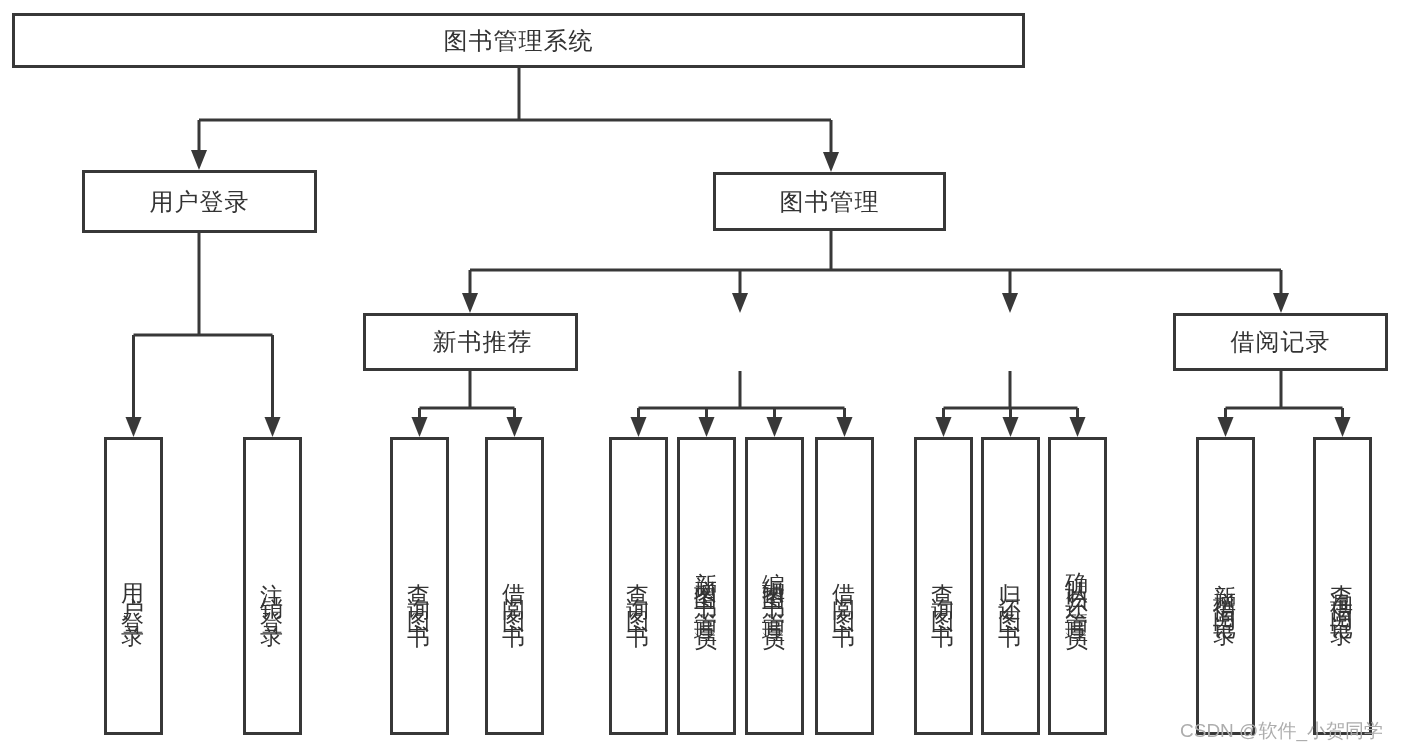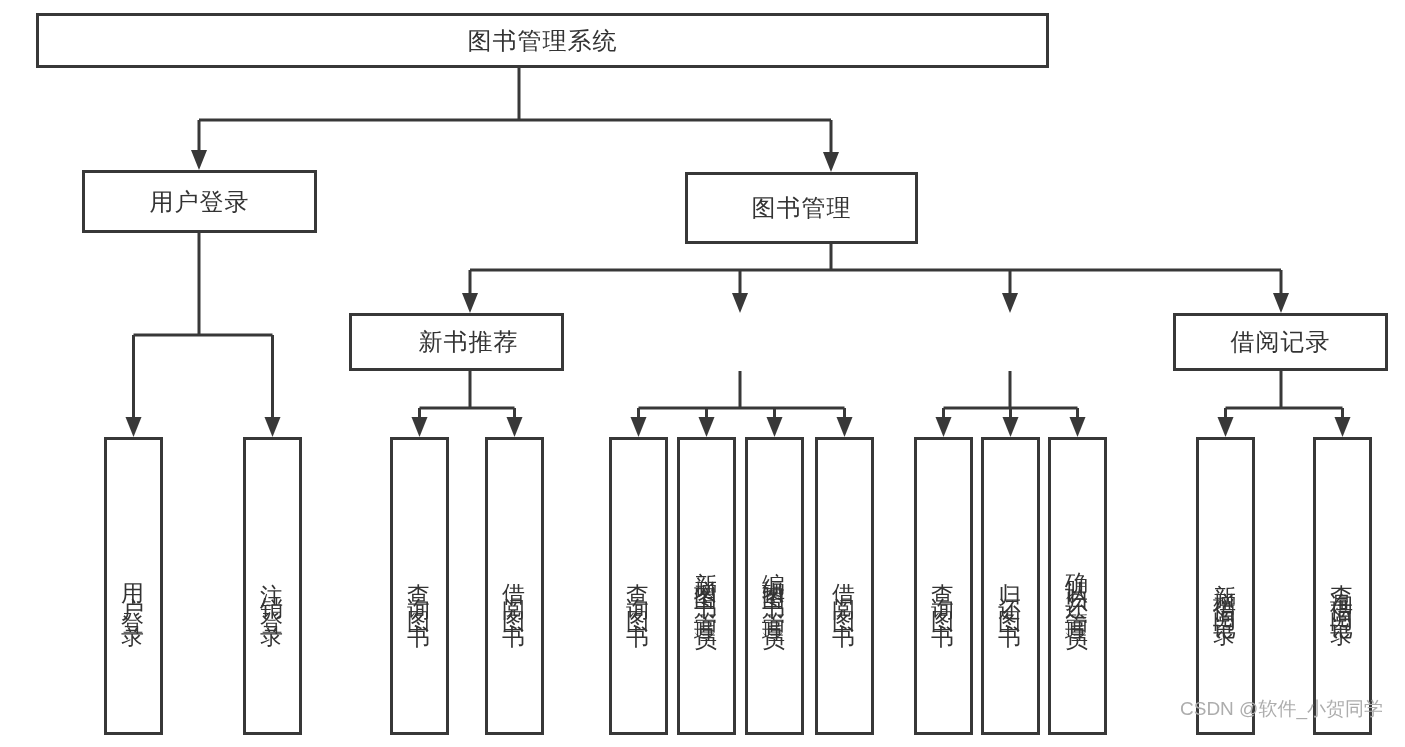--- a/index.html
+++ b/index.html
@@ -27,25 +27,25 @@
     box-sizing: border-box;
     border: 3px solid #383838;
     background: #ffffff;
     display: flex;
     align-items: center;
     justify-content: center;
     color: #333333;
     z-index: 2;
   }
   .hnode { font-size: 24px; letter-spacing: 1px; }
-  .root-node  { left: 12px;  top: 13px;  width: 1013px; height: 55px; margin-left: 24px; }
+  .root-node  { left: 12px;  top: 13px;  width: 1013px; height: 55px; }
   .l2-a { left: 82px;  top: 170px; width: 235px; height: 63px; }
-  .l2-b { left: 685px; top: 172px; width: 233px; height: 72px; }
+  .l2-b { left: 713px; top: 172px; width: 233px; height: 59px; }
   .l3 { top: 313px; width: 215px; height: 58px; }
-  .l3-0 { left: 349px; padding-left: 24px; }
+  .l3-0 { left: 363px; padding-left: 24px; }
   .l3-1 { left: 633px; }
   .l3-2 { left: 903px; }
   .l3-3 { left: 1173px; }
   .leaf { top: 437px; width: 59px; height: 298px; }
   .vtext {
     writing-mode: vertical-rl;
     text-orientation: mixed;
     font-size: 23px;
     color: #333333;
     white-space: nowrap;
@@ -62,21 +62,21 @@
   .g3-2 { left: 745px; }
   .g3-3 { left: 815px; }
   .g4-0 { left: 914px; }
   .g4-1 { left: 981px; }
   .g4-2 { left: 1048px; }
   .g5-0 { left: 1196px; }
   .g5-1 { left: 1313px; }
   .watermark {
     position: absolute;
     left: 1180px;
-    top: 696px;
+    top: 718px;
     font-size: 19px;
     color: #adadad;
     z-index: 3;
     white-space: nowrap;
   }
   .cline { stroke: #383838; stroke-width: 3; fill: none; }
   .ahead { fill: #383838; stroke: none; }
 </style>
 </head>
 <body>

